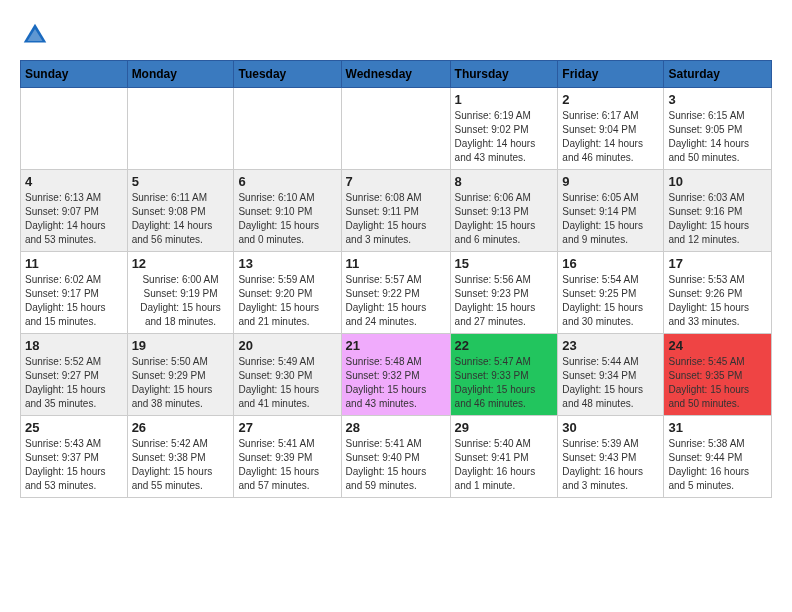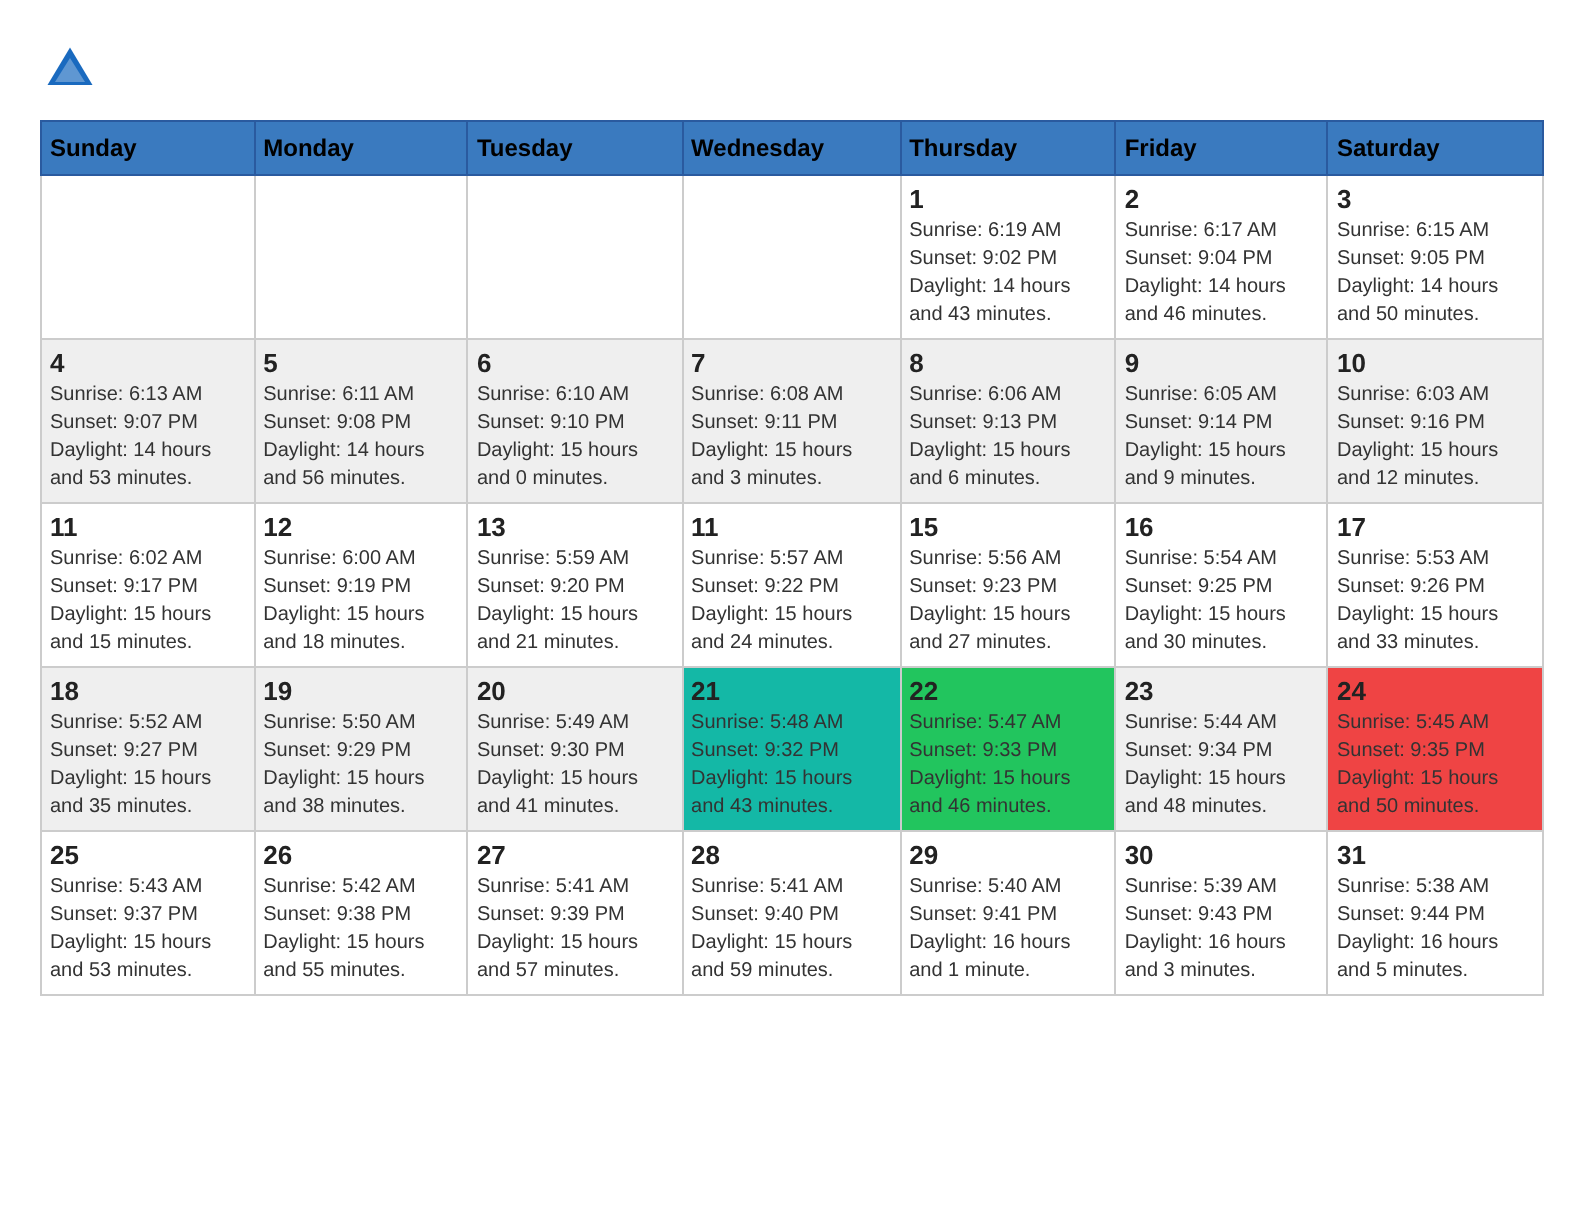--- a/index.html
+++ b/index.html
@@ -205,21 +205,21 @@
       <tr>
         <td style="background: rgb(255, 255, 255);">
           <span class="day-num">11</span>
           <div class="day-info" style="white-space: pre-line;">Sunrise: 6:02 AM
 Sunset: 9:17 PM
 Daylight: 15 hours
 and 15 minutes.</div>
         </td>
         <td style="background: rgb(255, 255, 255);">
           <span class="day-num">12</span>
-          <div class="day-info" style="white-space: pre-line;">Sunrise: 6:00 AM
+          <div class="day-info" style="white-space: pre-line; text-align: center;">Sunrise: 6:00 AM
 Sunset: 9:19 PM
 Daylight: 15 hours
 and 18 minutes.</div>
         </td>
         <td style="background: rgb(255, 255, 255);">
           <span class="day-num">13</span>
           <div class="day-info" style="white-space: pre-line;">Sunrise: 5:59 AM
 Sunset: 9:20 PM
 Daylight: 15 hours
 and 21 minutes.</div>
@@ -268,21 +268,21 @@
 Daylight: 15 hours
 and 38 minutes.</div>
         </td>
         <td style="background: rgb(239, 239, 239);">
           <span class="day-num">20</span>
           <div class="day-info" style="white-space: pre-line;">Sunrise: 5:49 AM
 Sunset: 9:30 PM
 Daylight: 15 hours
 and 41 minutes.</div>
         </td>
-        <td style="background: #14b8a6;">
+        <td style="background: #f0abfc;">
           <span class="day-num">21</span>
           <div class="day-info" style="white-space: pre-line;">Sunrise: 5:48 AM
 Sunset: 9:32 PM
 Daylight: 15 hours
 and 43 minutes.</div>
         </td>
         <td style="background: #22c55e;">
           <span class="day-num">22</span>
           <div class="day-info" style="white-space: pre-line;">Sunrise: 5:47 AM
 Sunset: 9:33 PM

